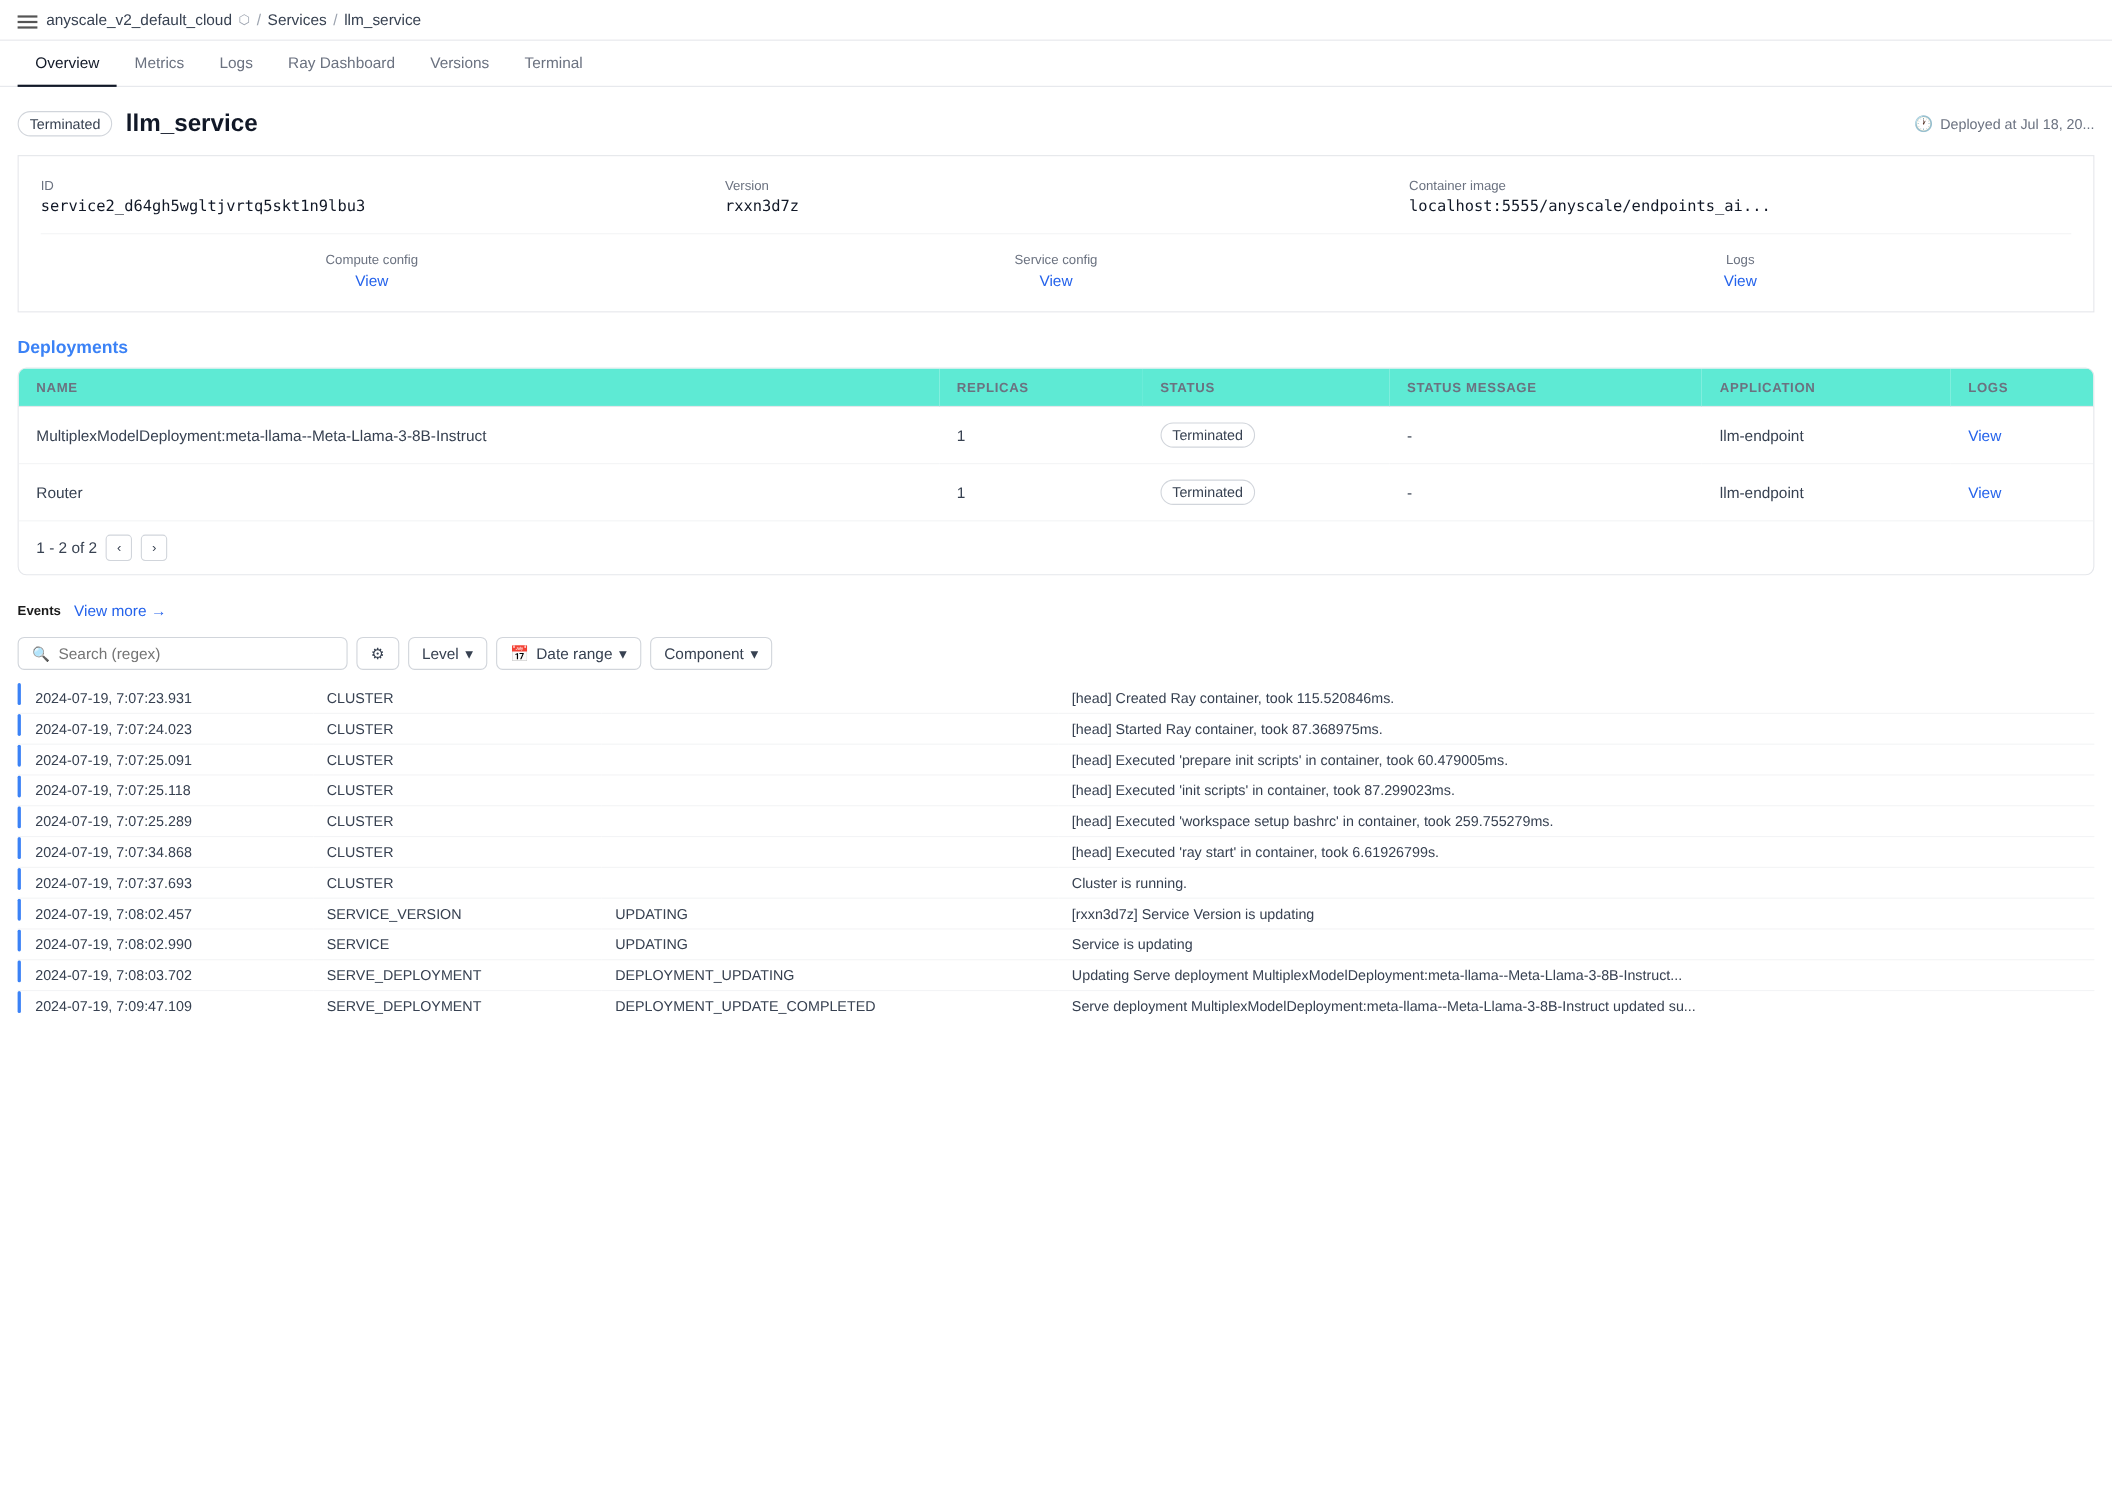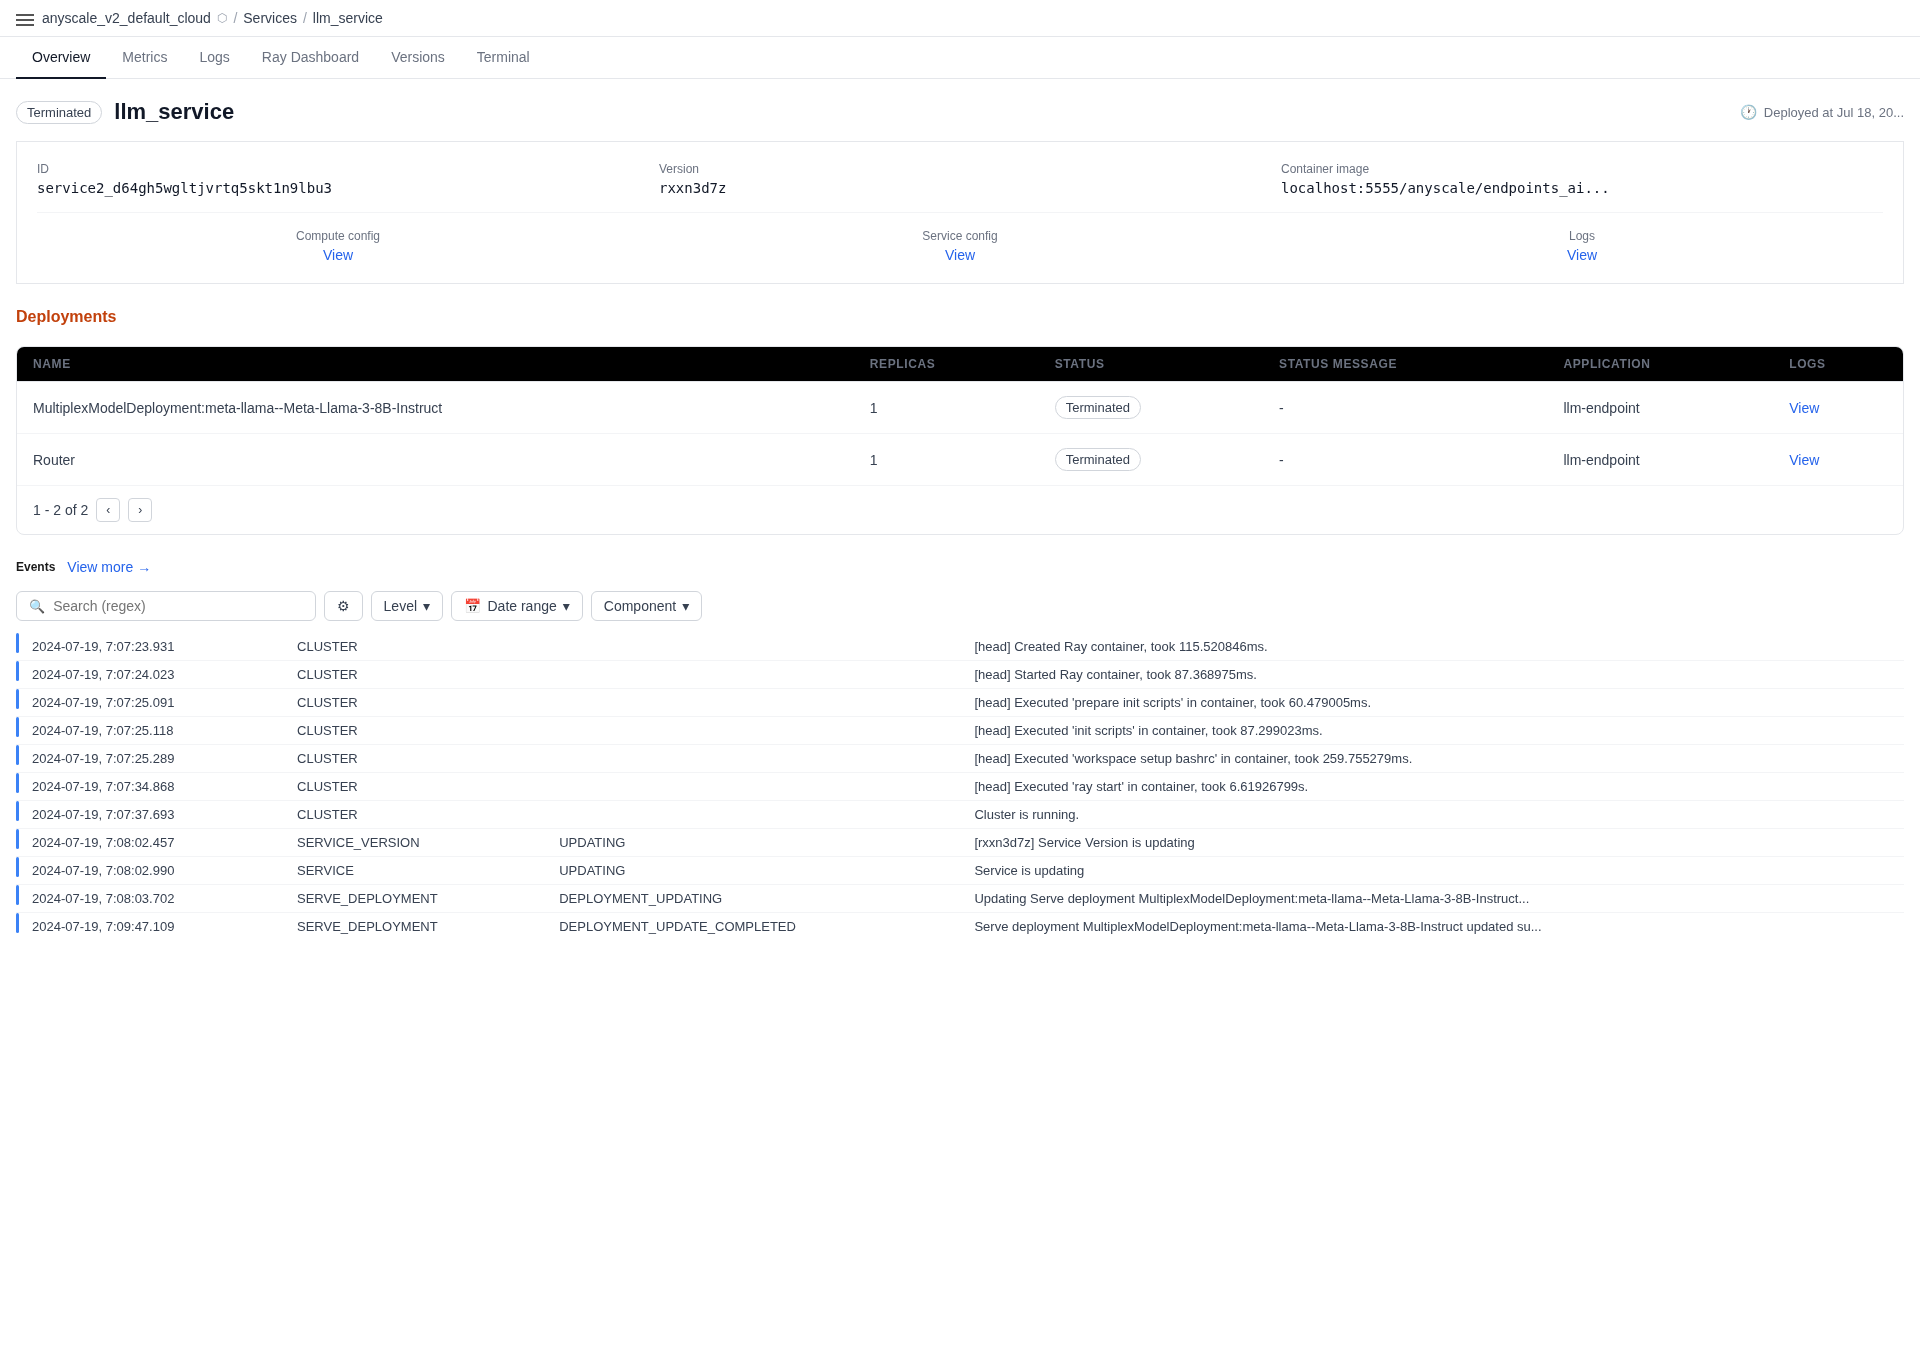--- a/index.html
+++ b/index.html
@@ -84,24 +84,24 @@
       display: grid;
       grid-template-columns: 1fr 1fr 1fr;
       gap: 20px;
       margin-top: 16px;
       padding-top: 16px;
       border-top: 1px solid #f3f4f6;
       text-align: center;
     }
 
     
-    .section-title { font-size: 16px; font-weight: 600; margin-bottom: 20px; color: #c2410c; }
+    .section-title { font-size: 16px; font-weight: 600; margin-bottom: 8px; color: #3b82f6; }
     .table-container { border: 1px solid #e5e7eb; border-radius: 8px; overflow: hidden; margin-bottom: 24px; }
     table { width: 100%; border-collapse: collapse; }
-    thead tr { background: #000000; }
+    thead tr { background: #5eead4; }
     th { padding: 10px 16px; font-size: 12px; font-weight: 600; color: #6b7280; text-align: left; text-transform: uppercase; letter-spacing: 0.05em; border-bottom: 1px solid #e5e7eb; }
     td { padding: 14px 16px; font-size: 14px; color: #374151; border-bottom: 1px solid #f3f4f6; }
     tr:last-child td { border-bottom: none; }
     .status-badge-terminated {
       display: inline-block;
       padding: 3px 10px;
       border: 1px solid #d1d5db;
       border-radius: 12px;
       font-size: 13px;
       color: #374151;

